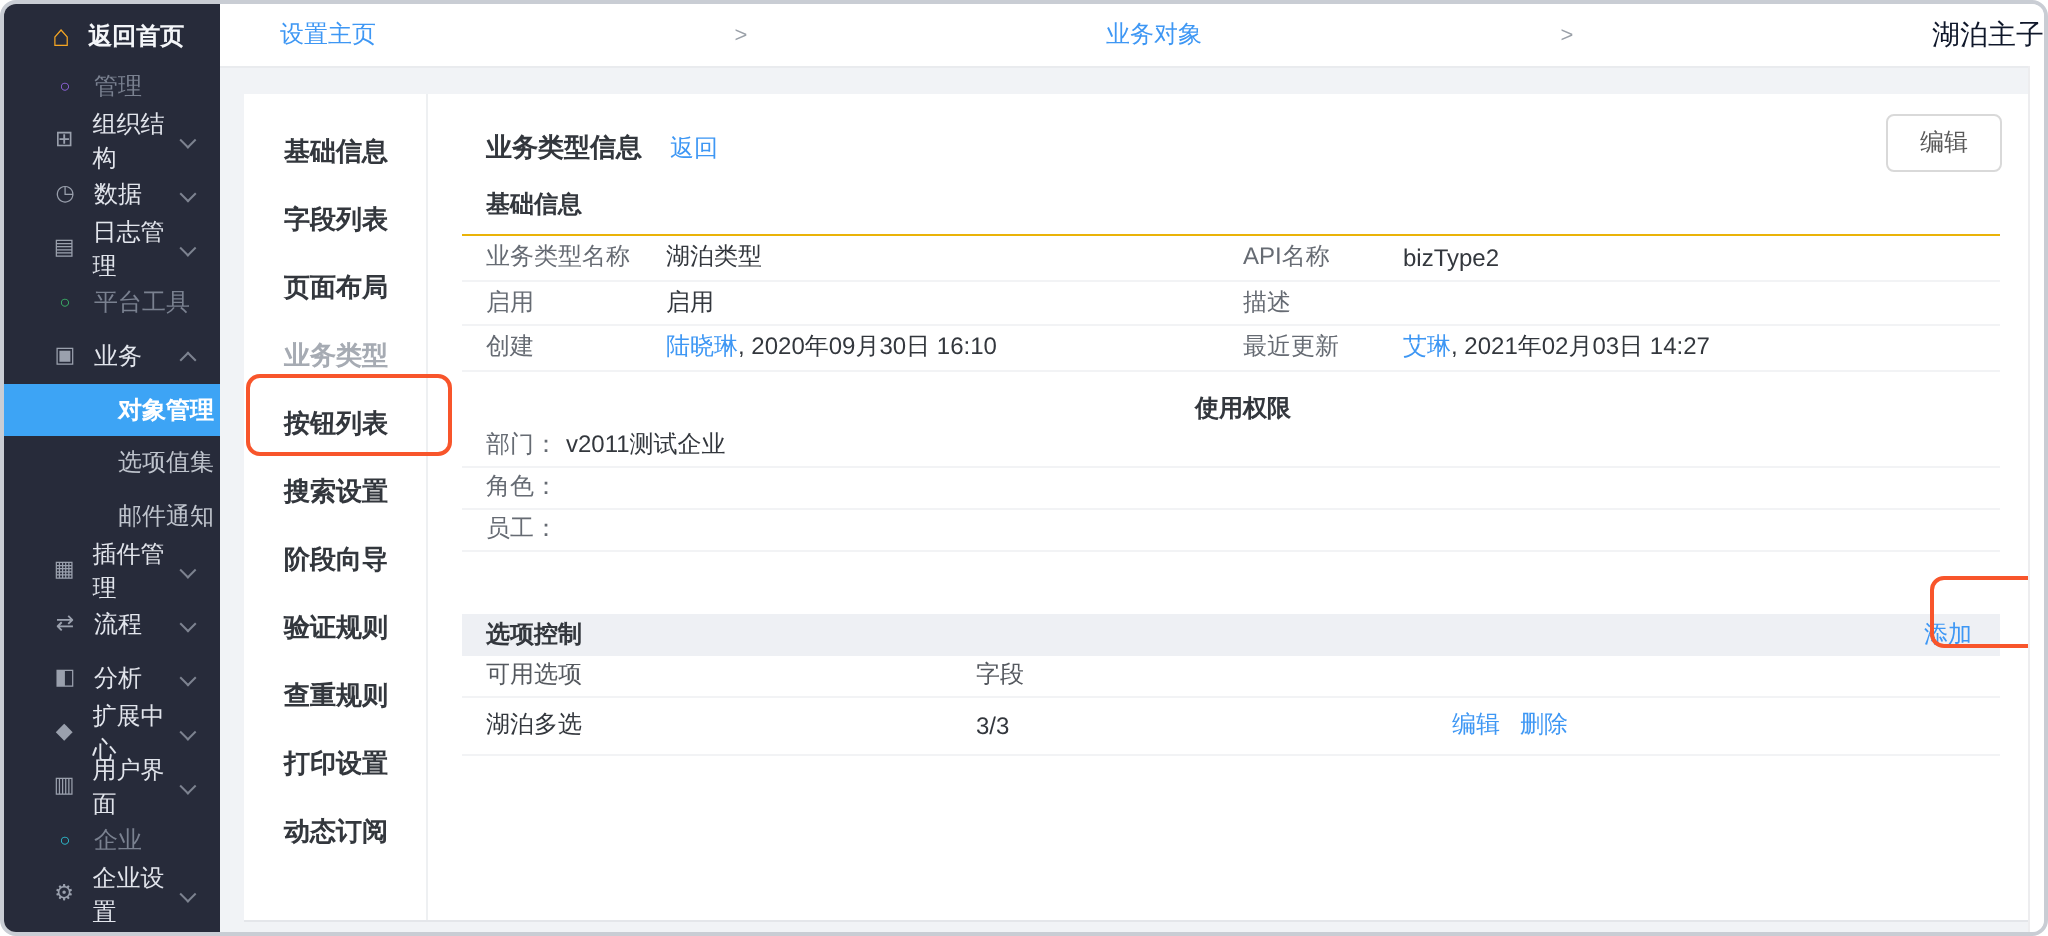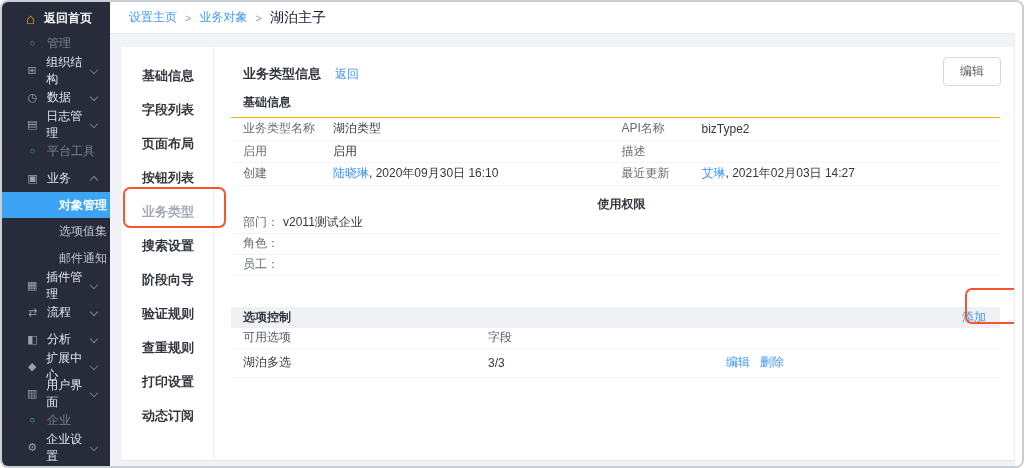--- a/index.html
+++ b/index.html
@@ -17,21 +17,21 @@
   .s-ico.green{color:#3ec46d;font-size:9px;}
   .s-ico.cyan{color:#2ed3e6;font-size:9px;}
   .s-lbl{color:#e2e5ec;font-size:12px;font-weight:400;}
   .s-lbl.dim{color:#7a8190;font-weight:400;}
   .chev{width:5px;height:5px;border-right:1.2px solid #7d8390;border-bottom:1.2px solid #7d8390;transform:rotate(45deg);margin-left:auto;margin-right:13px;margin-top:-2px;}
   .chev.up{transform:rotate(-135deg);margin-top:3px;}
   .sub-item{display:flex;align-items:center;height:27px;padding-left:57px;color:#bfc4cd;font-size:12px;cursor:pointer;}
   .sub-item.active{height:26px;background:#3da4f5;color:#fff;font-weight:700;}
 
   
-  .crumb-bar{position:absolute;left:108px;right:0;top:0;height:31px;background:#fff;border-bottom:1px solid #e9ebee;display:flex;align-items:center;padding-left:19px;}
+  .crumb-bar{position:absolute;left:108px;right:0;top:0;height:31px;background:#fff;border-bottom:1px solid #e9ebee;display:flex;align-items:center;padding-left:30px;justify-content:space-between;}
   .crumb-link{color:#3e97f4;font-size:12px;cursor:pointer;}
   .crumb-sep{color:#9aa0a8;font-size:11px;margin:0 8px;}
   .crumb-cur{color:#0f172a;font-size:14px;}
 
   
   .card{position:absolute;left:120px;top:45px;right:8px;bottom:5px;background:#fff;border-bottom:1px solid #e4e6ea;}
   .submenu{position:absolute;left:0;top:0;bottom:0;width:92px;border-right:1px solid #eef0f2;padding-top:12px;box-sizing:border-box;}
   .m-item{height:34px;line-height:34px;padding-left:20px;font-size:13px;font-weight:700;color:#33373d;cursor:pointer;white-space:nowrap;}
   .m-item.current{color:#a6abb3;}
 
@@ -169,22 +169,22 @@
     <span class="crumb-sep">&gt;</span>
     <span class="crumb-cur">湖泊主子</span>
   </div>
 
   <div class="card">
 
     <div class="submenu">
       <div class="m-item">基础信息</div>
       <div class="m-item">字段列表</div>
       <div class="m-item">页面布局</div>
+      <div class="m-item current">业务类型</div>
       <div class="m-item">按钮列表</div>
-      <div class="m-item current">业务类型</div>
       <div class="m-item">搜索设置</div>
       <div class="m-item">阶段向导</div>
       <div class="m-item">验证规则</div>
       <div class="m-item">查重规则</div>
       <div class="m-item">打印设置</div>
       <div class="m-item">动态订阅</div>
     </div>
 
     <div class="content">
       <button class="edit-btn">编辑</button>

